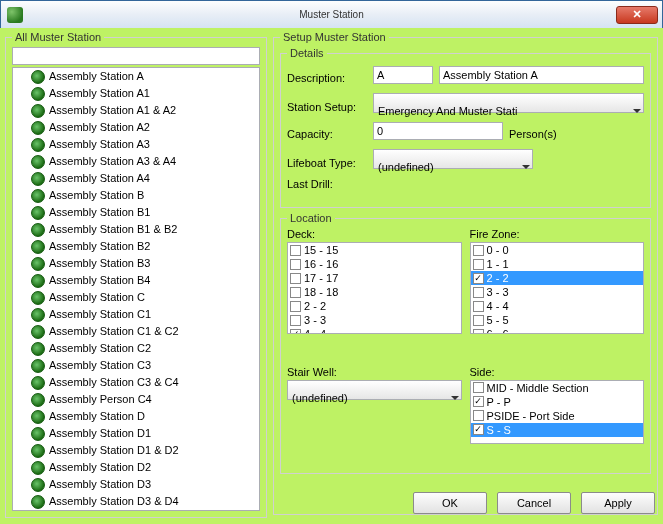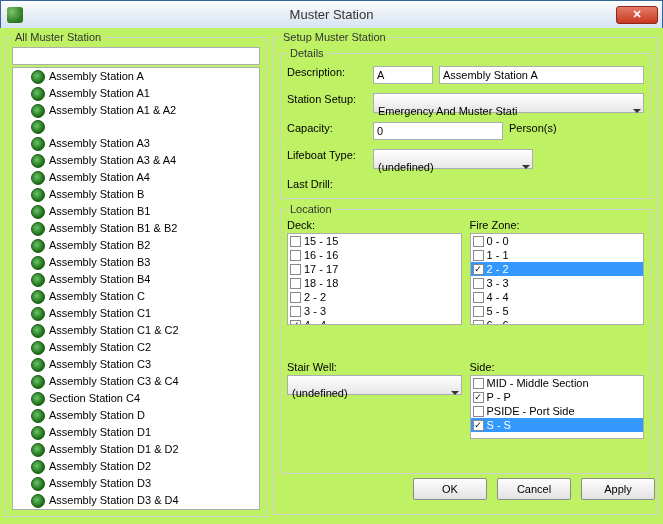--- a/index.html
+++ b/index.html
@@ -24,21 +24,21 @@
   .title-icon {
     width: 16px; height: 16px;
     margin-left: 6px;
     background: radial-gradient(circle at 30% 30%, #7ec46a, #2a7a20 70%);
     border-radius: 3px;
   }
   .title-text {
     position: absolute;
     left: 50%;
     transform: translateX(-50%);
-    font-size: 13px;
+    font-size: 10px;
     color: #333;
   }
   .close-btn {
     margin-left: auto;
     margin-right: 4px;
     width: 42px; height: 18px;
     background: linear-gradient(#e67a6a, #c8381f);
     border: 1px solid #8a2a1a;
     border-radius: 3px;
     color: #fff;
@@ -91,21 +91,21 @@
     width: 14px; height: 14px;
     margin-right: 4px;
     background: radial-gradient(circle at 40% 40%, #6ac46a, #1a6a12 70%);
     border: 1px solid #155a10;
     border-radius: 7px;
     flex: 0 0 14px;
   }
   .rightcol fieldset.details { }
   .formrow {
     display: flex;
-    align-items: flex-start;
+    align-items: flex-end;
     margin: 3px 0 9px 0;
   }
   .formrow label.fld {
     width: 86px;
     flex: 0 0 86px;
   }
   .txt-sm {
     width: 60px; height: 18px;
     border: 1px solid #abadb3;
     background: #fff;
@@ -165,21 +165,21 @@
     border: 1px solid #888;
     margin-right: 3px;
     background: #fff;
     flex: 0 0 11px;
     display: flex; align-items: center; justify-content: center;
     font-size: 9px; color: #000;
     line-height: 9px;
   }
   .btnbar {
     position: absolute;
-    right: 8px; bottom: 24px;
+    right: 8px; bottom: 10px;
     display: flex;
     gap: 10px;
   }
   .btn {
     width: 74px;
     height: 22px;
     background: linear-gradient(#fdfdfd, #e2e2e2);
     border: 1px solid #8b8b8b;
     font: inherit;
     border-radius: 2px;
@@ -213,20 +213,21 @@
             <div class="tree-item">
               <span class="tree-icon"></span>
               <span>Assembly Station A1</span>
             </div>
             <div class="tree-item">
               <span class="tree-icon"></span>
               <span>Assembly Station A1 &amp; A2</span>
             </div>
             <div class="tree-item">
               <span class="tree-icon"></span>
+              <span>Assembly Station A2</span>
             </div>
             <div class="tree-item">
               <span class="tree-icon"></span>
               <span>Assembly Station A3</span>
             </div>
             <div class="tree-item">
               <span class="tree-icon"></span>
               <span>Assembly Station A3 &amp; A4</span>
             </div>
             <div class="tree-item">
@@ -276,21 +277,21 @@
             <div class="tree-item">
               <span class="tree-icon"></span>
               <span>Assembly Station C3</span>
             </div>
             <div class="tree-item">
               <span class="tree-icon"></span>
               <span>Assembly Station C3 &amp; C4</span>
             </div>
             <div class="tree-item">
               <span class="tree-icon"></span>
-              <span>Section Station C4</span>
+              <span>Assembly Person C4</span>
             </div>
             <div class="tree-item">
               <span class="tree-icon"></span>
               <span>Assembly Station D</span>
             </div>
             <div class="tree-item">
               <span class="tree-icon"></span>
               <span>Assembly Station D1</span>
             </div>
             <div class="tree-item">
@@ -341,21 +342,21 @@
           </div>
 
           <div class="formrow">
             <label class="fld">Lifeboat Type:</label>
             <div class="combo" style="width:160px">
               <span>(undefined)</span>
               <span class="arrow"></span>
             </div>
           </div>
 
-          <div class="formrow" style="margin-bottom:2px">
+          <div class="formrow" style="margin-bottom:11px">
             <label class="fld">Last Drill:</label>
             <span></span>
           </div>
         </fieldset>
 
         <fieldset class="location">
           <legend>Location</legend>
           <div class="locgrid" style="flex:1">
             <div class="loc-sub">
               <span class="loc-label">Deck:</span>

